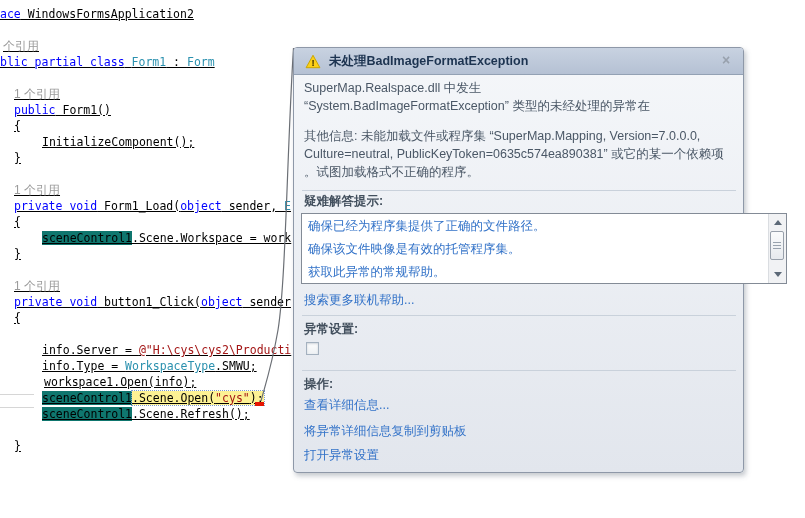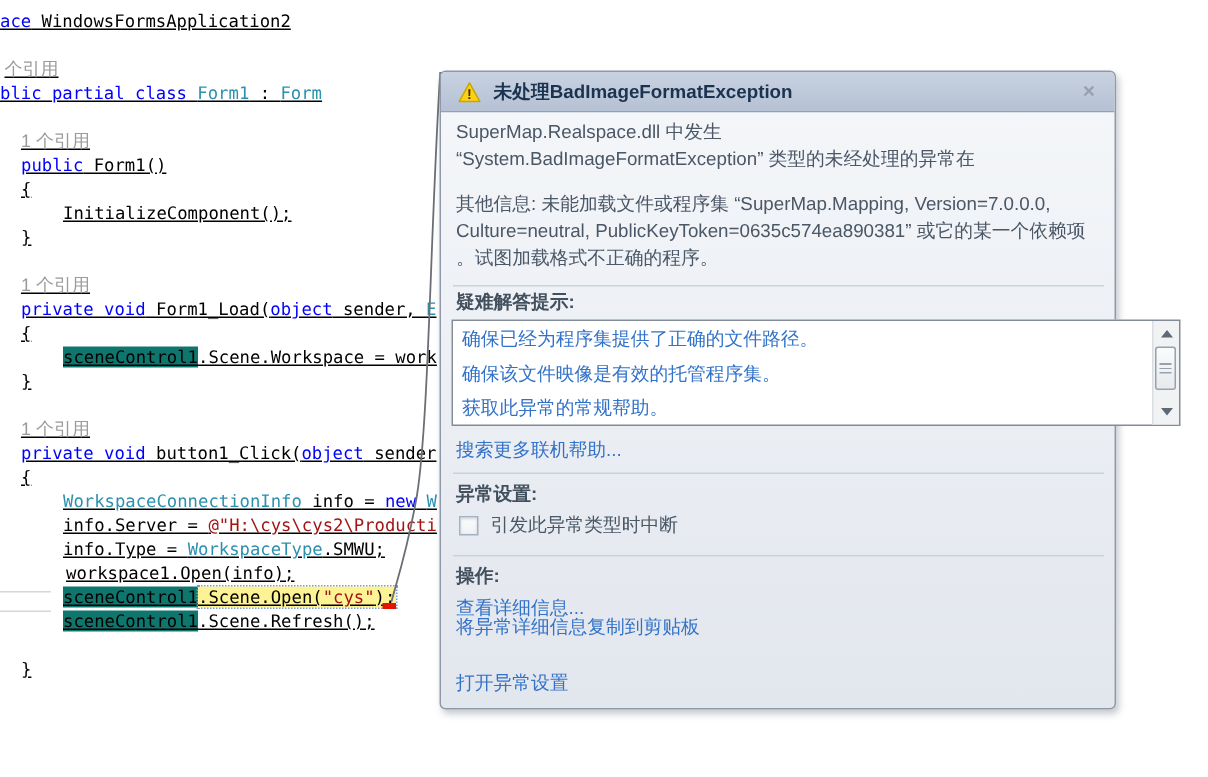--- a/index.html
+++ b/index.html
@@ -100,21 +100,20 @@
     <div class="code-line" style="left: 42px; top: 136px;"><span class="pl">InitializeComponent();</span></div>
     <div class="code-line" style="left: 14px; top: 152px;"><span class="pl">}</span></div>
     <div class="code-line" style="left: 14px; top: 184px;"><span class="cl">1 个引用</span></div>
     <div class="code-line" style="left: 14px; top: 200px;"><span class="kw">private void</span><span class="pl"> Form1_Load(</span><span class="kw">object</span><span class="pl"> sender, </span><span class="ty">E</span></div>
     <div class="code-line" style="left: 14px; top: 216px;"><span class="pl">{</span></div>
     <div class="code-line" style="left: 42px; top: 232px;"><span class="id">sceneControl1</span><span class="pl">.Scene.Workspace = work</span></div>
     <div class="code-line" style="left: 14px; top: 248px;"><span class="pl">}</span></div>
     <div class="code-line" style="left: 14px; top: 280px;"><span class="cl">1 个引用</span></div>
     <div class="code-line" style="left: 14px; top: 296px;"><span class="kw">private void</span><span class="pl"> button1_Click(</span><span class="kw">object</span><span class="pl"> sender</span></div>
     <div class="code-line" style="left: 14px; top: 312px;"><span class="pl">{</span></div>
-    <div class="code-line" style="left: 42px; top: 328px;"><span class="ty">WorkspaceConnectionInfo</span><span class="pl"> info = </span><span class="kw">new</span><span class="pl"> </span><span class="ty">W</span></div>
     <div class="code-line" style="left: 42px; top: 344px;"><span class="pl">info.Server = </span><span class="str">@"H:\cys\cys2\Producti</span></div>
     <div class="code-line" style="left: 42px; top: 360px;"><span class="pl">info.Type = </span><span class="ty">WorkspaceType</span><span class="pl">.SMWU;</span></div>
     <div class="code-line" style="left: 44px; top: 376px;"><span class="pl">workspace1.Open(info);</span></div>
     <div class="code-line" style="left: 42px; top: 392px;"><span class="id">sceneControl1</span><span class="exc-box"><span class="pl">.Scene.Open(</span><span class="str">"cys"</span><span class="pl">);</span></span></div>
     <div class="code-line" style="left: 42px; top: 408px;"><span class="id">sceneControl1</span><span class="pl">.Scene.Refresh();</span></div>
     <div class="code-line" style="left: 14px; top: 440px;"><span class="pl">}</span></div>
   </div>
 
 <div class="margin-tick" style="top:394px;"></div>
 <div class="margin-tick" style="top:407px;"></div>
@@ -169,24 +168,23 @@
   </div>
 
   <a class="link abs-link" style="top:244px;">搜索更多联机帮助...</a>
 
   <div class="divider" style="top:267px;"></div>
 
   <div class="sect-head" style="top:273px;">异常设置:</div>
 
   <div class="chk-row">
     <span class="checkbox"></span>
-    <span class="chk-label">引发此异常类型时中断</span>
   </div>
 
   <div class="divider" style="top:322px;"></div>
 
   <div class="sect-head" style="top:328px;">操作:</div>
 
   <a class="link abs-link" style="top:349px;">查看详细信息...</a>
-  <a class="link abs-link" style="top:362px;">将异常详细信息复制到剪贴板</a>
+  <a class="link abs-link" style="top:375px;">将异常详细信息复制到剪贴板</a>
   <a class="link abs-link" style="top:399px;">打开异常设置</a>
 
 </div>
 
 </body></html>

